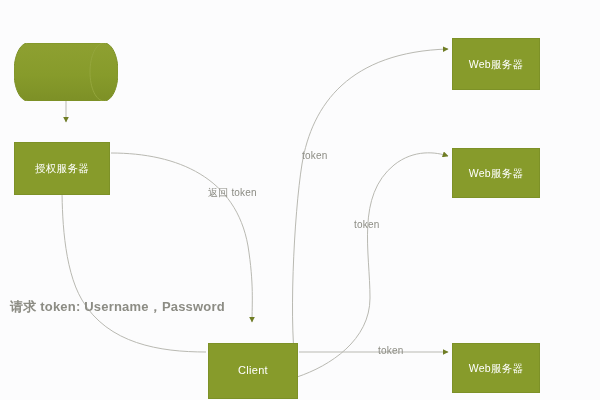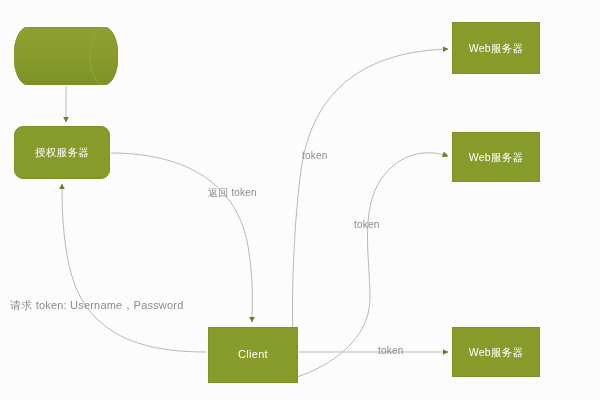--- a/index.html
+++ b/index.html
@@ -28,20 +28,21 @@
   }
   .node {
     position: absolute;
     box-sizing: border-box;
     display: flex;
     align-items: center;
     justify-content: center;
     color: #ffffff;
     text-align: right;
     line-height: 1.2;
+    margin-top: 16px;
   }
   .box {
     background: #879B2B;
     border: 1px solid #7d9127;
     font-size: 11px;
     letter-spacing: 0.3px;
   }
   .box-cn { font-size: 10.5px; }
   .cylinder {
     background: transparent;
@@ -54,21 +55,21 @@
     width: 100%;
     height: 100%;
   }
   .edge-label {
     position: absolute;
     color: #8c8c84;
     font-size: 10px;
     white-space: nowrap;
     letter-spacing: 0.2px;
   }
-  .edge-label.small { font-size: 11px; }
+  .edge-label.small { font-size: 13px; font-weight: bold; }
 </style>
 </head>
 <body>
 
 <div id="canvas">
 
   <svg id="wires" viewBox="0 0 600 400" xmlns="http://www.w3.org/2000/svg">
     <defs>
       <marker id="arw" viewBox="0 0 10 10" refX="9" refY="5" markerWidth="6" markerHeight="6" orient="auto-start-reverse">
         <path d="M 0 0 L 10 5 L 0 10 z" fill="#6f7d24"></path>
@@ -94,21 +95,21 @@
   </svg>
 
   <div class="node cylinder" style="left:14px; top:27px; width:104px; height:58px;">
     <svg class="cyl-body" viewBox="0 0 104 58" preserveAspectRatio="none" xmlns="http://www.w3.org/2000/svg">
       <path d="M 14 0 L 90 0 C 98 0, 104 13, 104 29 C 104 45, 98 58, 90 58
                L 14 58 C 6 58, 0 45, 0 29 C 0 13, 6 0, 14 0 Z" fill="url(#cylGrad)" stroke="#7d9127" stroke-width="1"></path>
       <path d="M 90 0 C 82 0, 76 13, 76 29 C 76 45, 82 58, 90 58" fill="none" stroke="#94a63c" stroke-width="1"></path>
     </svg>
   </div>
 
-  <div class="node box box-cn" style="left:14px; top:126px; width:96px; height:53px;border-radius:9px;">授权服务器</div>
+  <div class="node box box-cn" style="left:14px; top:126px; width:96px; height:53px;">授权服务器</div>
 
   <div class="node box" style="left:208px; top:327px; width:90px; height:56px;">Client</div>
 
   <div class="node box box-cn" style="left:452px; top:22px; width:88px; height:52px;">Web服务器</div>
 
   <div class="node box box-cn" style="left:452px; top:132px; width:88px; height:50px;">Web服务器</div>
 
   <div class="node box box-cn" style="left:452px; top:327px; width:88px; height:50px;">Web服务器</div>
 
   <div class="edge-label" style="left:208px; top:186px;">返回 token</div>

